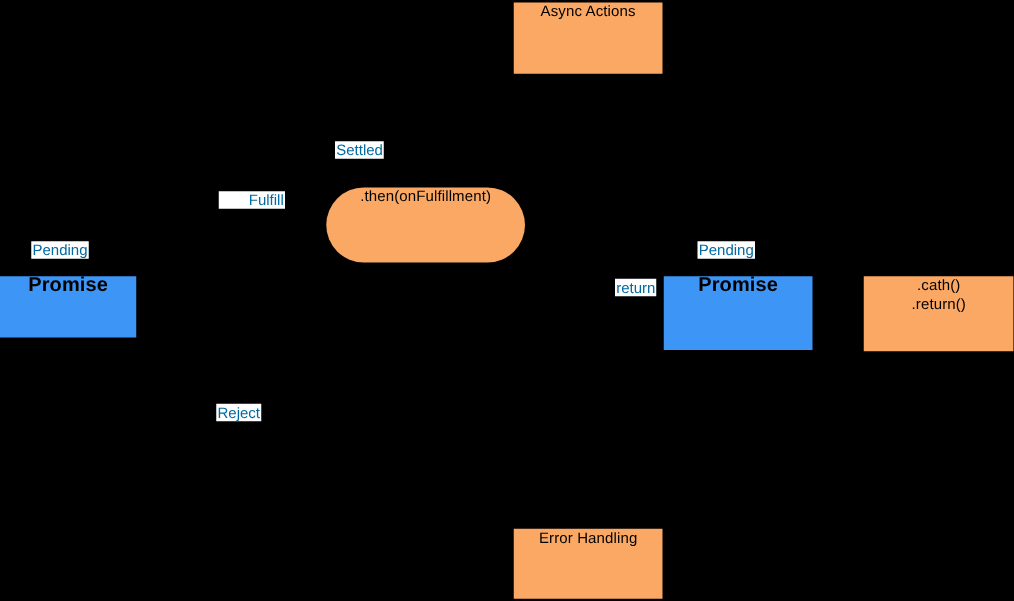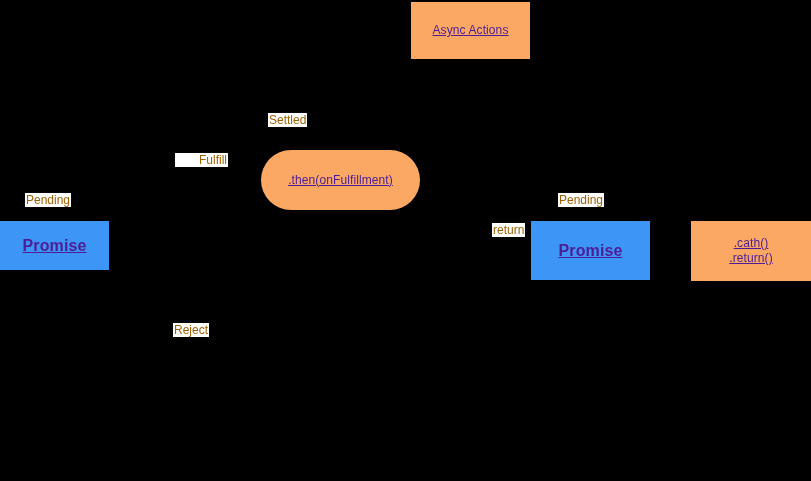--- a/index.html
+++ b/index.html
@@ -15,37 +15,36 @@
     background: #000000;
     overflow: hidden;
     font-family: "Liberation Sans", sans-serif;
   }
   .node {
     position: absolute;
     box-sizing: border-box;
     display: flex;
     flex-direction: column;
     align-items: center;
-    justify-content: center;
+    justify-content: flex-start;
     text-align: center;
-    color: #4c1d95;
+    color: #000000;
     font-size: 12px;
     line-height: 15px;
     letter-spacing: 0.1px;
-    text-decoration: underline;
   }
   .node.orange { background: #faa863; }
   .node.blue   { background: #3d95f5; }
   .node .line { display: block; white-space: nowrap; }
   .node.strong .line { font-weight: bold; font-size: 16px; }
 
   .edge-label {
     position: absolute;
     background: #ffffff;
-    color: #a16207;
+    color: #0369a1;
     font-size: 12px;
     line-height: 14px;
     padding: 0 1px;
     white-space: nowrap;
     font-family: "Liberation Sans", sans-serif;
   }
 
   .connector {
     position: absolute;
     background: #000000;
@@ -82,20 +81,23 @@
   <div class="node blue strong" style="left:531px; top:221px; width:119px; height:59px;">
     <span class="line">Promise</span>
   </div>
 
   <div class="node orange" style="left:691px; top:221px; width:120px; height:60px;">
     <span class="line">.cath()</span>
     <span class="line">.return()</span>
   </div>
 
 
+  <div class="node orange" style="left:411px; top:423px; width:119px; height:56px;">
+    <span class="line">Error Handling</span>
+  </div>
 
   <div class="edge-label" style="left:268px; top:113px;">Settled</div>
   <div class="edge-label" style="left:175px; top:153px;padding-left:24px;">Fulfill</div>
   <div class="edge-label" style="left:25px; top:193px;">Pending</div>
   <div class="edge-label" style="left:492px; top:223px;">return</div>
   <div class="edge-label" style="left:558px; top:193px;">Pending</div>
   <div class="edge-label" style="left:173px; top:323px;">Reject</div>
 
 </div>
 

